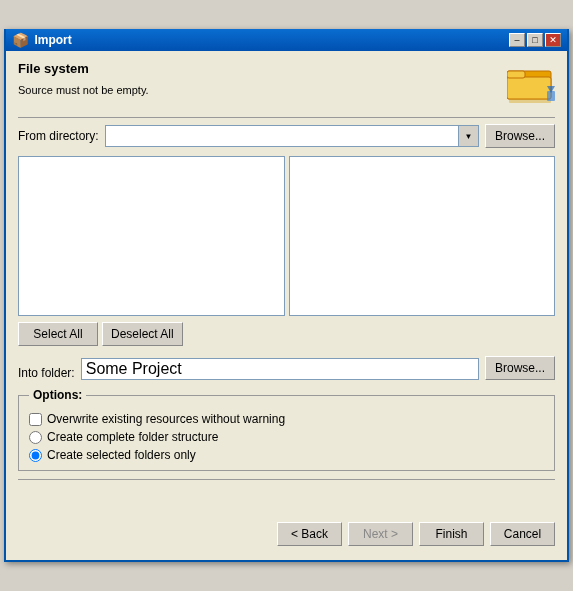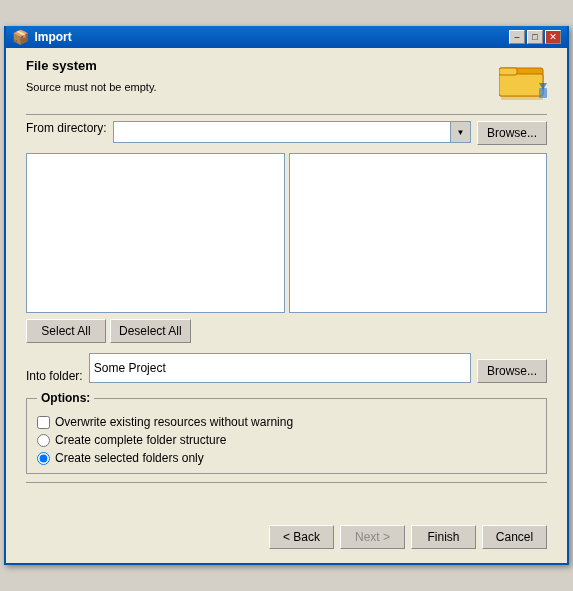--- a/index.html
+++ b/index.html
@@ -58,21 +58,21 @@
       justify-content: center;
       font-size: 9px;
       cursor: pointer;
       color: #000;
     }
     .title-btn.close {
       background: #c0392b;
       color: white;
     }
     .dialog-body {
-      padding: 10px 20px;
+      padding: 10px 12px;
       flex: 1;
       display: flex;
       flex-direction: column;
     }
     .header-section {
       display: flex;
       align-items: flex-start;
       justify-content: space-between;
       margin-bottom: 8px;
     }
@@ -95,21 +95,21 @@
       width: 100%;
       height: 100%;
     }
     .divider-h {
       border: none;
       border-top: 1px solid #999;
       margin: 6px 0;
     }
     .row-inline {
       display: flex;
-      align-items: flex-start;
+      align-items: center;
       gap: 6px;
       margin-bottom: 8px;
     }
     .row-inline label {
       white-space: nowrap;
       font-size: 12px;
     }
     .combo-wrapper {
       flex: 1;
       display: flex;
@@ -177,25 +177,25 @@
       align-items: flex-end;
       gap: 6px;
       margin-bottom: 8px;
     }
     .into-folder-row label {
       white-space: nowrap;
       font-size: 12px;
     }
     .into-folder-input {
       flex: 1;
-      height: 30px;
+      height: 22px;
       border: 1px solid #7f9db9;
       background: white;
       padding: 0 4px;
-      font-size: 12px;
+      font-size: 16px;
       outline: none;
     }
     .options-group {
       border: 1px solid #999;
       padding: 6px 10px 8px 10px;
       margin-bottom: 8px;
     }
     .options-group legend {
       font-size: 12px;
       font-weight: bold;

